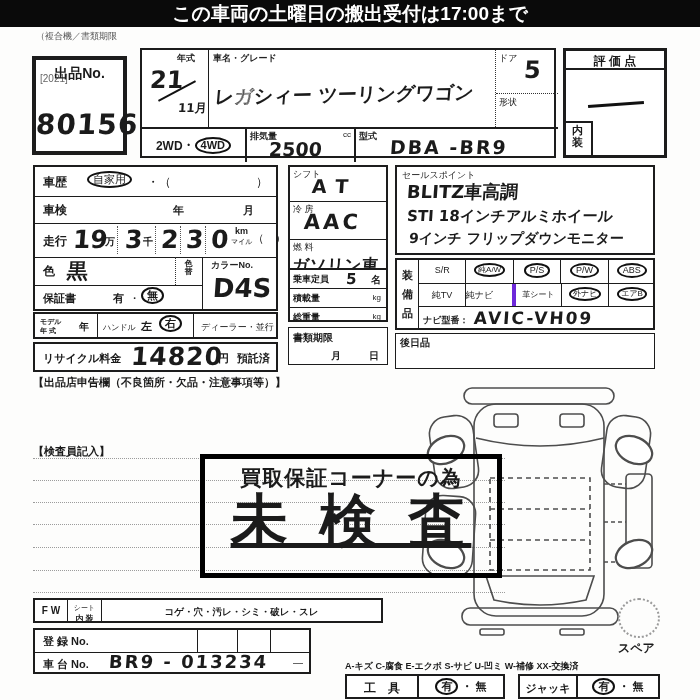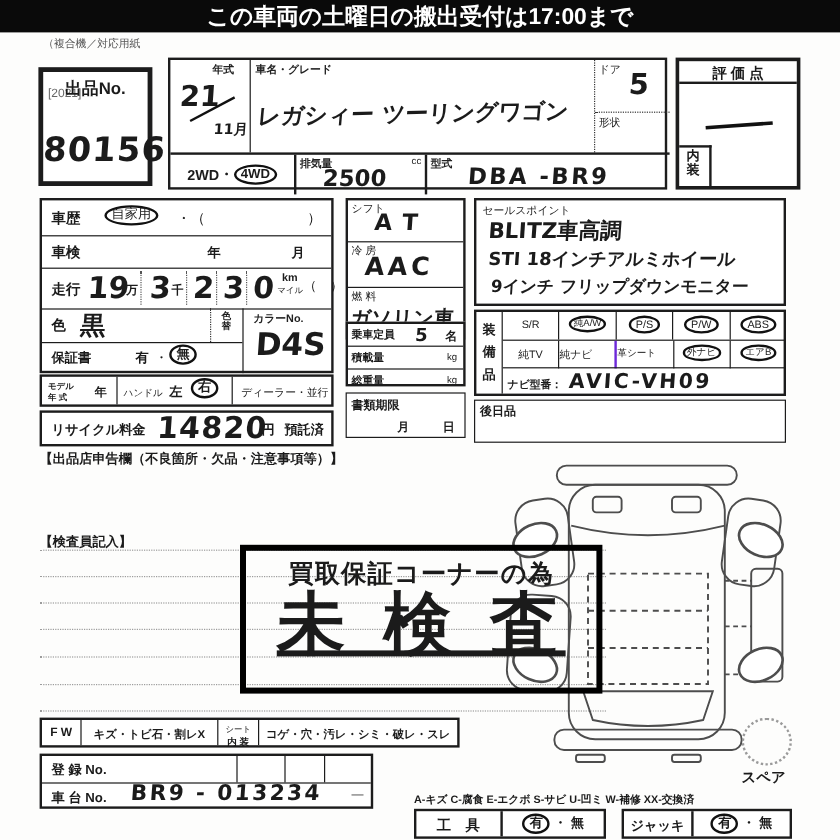--- a/index.html
+++ b/index.html
@@ -18,21 +18,21 @@
 </style>
 </head>
 <body>
 
 <div class="sheet">
 
   <div class="abs" style="left:0;top:0;width:700px;height:27px;background:#0a0a0a;color:#fff;
               display:flex;align-items:center;justify-content:center;font-size:19px;font-weight:700;">
     <span>この車両の土曜日の搬出受付は17:00まで</span>
   </div>
-  <div class="abs" style="left:36px;top:30px;font-size:9px;color:#555;">（複合機／対応用紙</div>
+  <div class="abs" style="left:36px;top:30px;font-size:9px;color:#555;">（複合機／書類期限</div>
 
   <div class="box" style="left:32px;top:56px;width:95px;height:99px;border-width:4px;">
     <span class="abs" style="left:4px;top:13px;font-size:10px;color:#666;">[2021]</span>
     <div class="abs" style="left:0;top:5px;width:100%;text-align:center;font-size:14px;font-weight:700;">出品No.</div>
     <div class="abs hw" style="left:0;top:48px;width:100%;text-align:center;font-size:28px;letter-spacing:1px;">80156</div>
   </div>
 
   <div class="box" style="left:140px;top:48px;width:416px;height:110px;">
 
     <div class="abs cell" style="left:0;top:0;width:67px;height:77px;border-right:1px solid #1c1c1c;">
@@ -185,21 +185,21 @@
     <div class="abs" style="left:22px;top:0;width:236px;height:23px;display:flex;">
       <div class="cell" style="flex:1;text-align:center;padding-top:5px;font-size:9px;"><span>S/R</span></div>
       <div class="cell" style="flex:1;border-left:1px solid #1c1c1c;text-align:center;padding-top:3px;font-size:8px;"><span class="circ" style="padding:0 2px;">純A/W</span></div>
       <div class="cell" style="flex:1;border-left:1px solid #1c1c1c;text-align:center;padding-top:3px;font-size:9px;"><span class="circ">P/S</span></div>
       <div class="cell" style="flex:1;border-left:1px solid #1c1c1c;text-align:center;padding-top:3px;font-size:9px;"><span class="circ">P/W</span></div>
       <div class="cell" style="flex:1;border-left:1px solid #1c1c1c;text-align:center;padding-top:3px;font-size:9px;"><span class="circ">ABS</span></div>
     </div>
     <div class="abs" style="left:22px;top:23px;width:236px;height:23px;border-top:1px solid #1c1c1c;display:flex;">
       <div class="cell" style="flex:1;text-align:center;padding-top:5px;font-size:9px;"><span>純TV</span></div>
       <div class="cell" style="flex:1;border-left:1px solid #1c1c1c;text-align:left;padding-top:5px;font-size:9px;"><span>純ナビ</span></div>
-      <div class="cell" style="flex:1;border-left:2px solid #6d28d9;padding-top:5px;font-size:8px;"><span>革シート</span></div>
+      <div class="cell" style="flex:1;border-left:4px solid #6d28d9;text-align:center;padding-top:5px;font-size:8px;"><span>革シート</span></div>
       <div class="cell" style="flex:1;border-left:1px solid #1c1c1c;text-align:center;padding-top:3px;font-size:8px;"><span class="circ" style="padding:0 2px;">外ナビ</span></div>
       <div class="cell" style="flex:1;border-left:1px solid #1c1c1c;text-align:center;padding-top:3px;font-size:8px;"><span class="circ" style="padding:0 2px;">エアB</span></div>
     </div>
     <div class="abs" style="left:22px;top:46px;width:236px;height:22px;border-top:1px solid #1c1c1c;">
       <span class="abs" style="left:4px;top:7px;font-size:9px;font-weight:700;">ナビ型番：</span>
       <span class="hw abs" style="left:55px;top:1px;font-size:17px;letter-spacing:2px;">AVIC-VH09</span>
     </div>
   </div>
 
   <div class="box" style="left:395px;top:333px;width:260px;height:36px;border-width:1.5px;">
@@ -265,21 +265,20 @@
   <div class="abs" style="left:618px;top:598px;width:38px;height:36px;border:2px dotted #9a9a9a;border-radius:50%;z-index:1;"></div>
   <div class="abs" style="left:618px;top:640px;font-size:12px;font-weight:700;z-index:1;">スペア</div>
 
   <div class="abs" style="left:200px;top:454px;width:302px;height:124px;border:5px solid #000;box-sizing:border-box;z-index:2;text-align:center;">
     <div style="margin-top:5px;font-size:21px;font-weight:900;letter-spacing:1px;">買取保証コーナーの為</div>
     <div style="margin-top:0px;font-size:57px;font-weight:900;letter-spacing:6px;line-height:1.0;font-family:'DejaVu Sans',sans-serif;text-decoration:underline;">未 検 査</div>
   </div>
 
   <div class="box" style="left:33px;top:598px;width:350px;height:25px;display:flex;z-index:3;">
     <div class="cell" style="width:32px;text-align:center;padding-top:5px;font-size:10px;font-weight:700;"><span>F W</span></div>
-    <div class="cell" style="width:114px;border-left:1.5px solid #1c1c1c;text-align:center;padding-top:6px;font-size:9.5px;font-weight:700;"><span>キズ・トビ石・割レX</span></div>
     <div class="cell" style="width:34px;border-left:1.5px solid #1c1c1c;text-align:center;">
       <div style="font-size:7px;margin-top:3px;">シート</div>
       <div style="font-size:8px;font-weight:700;">内 装</div>
     </div>
     <div class="cell" style="flex:1;border-left:1.5px solid #1c1c1c;text-align:center;padding-top:6px;font-size:9.5px;font-weight:700;"><span>コゲ・穴・汚レ・シミ・破レ・スレ</span></div>
   </div>
 
   <div class="box" style="left:33px;top:628px;width:278px;height:46px;z-index:3;">
     <div class="abs" style="left:0;top:0;width:100%;height:22px;">
       <span class="abs" style="left:8px;top:4px;font-size:11px;font-weight:700;">登 録 No.</span>

